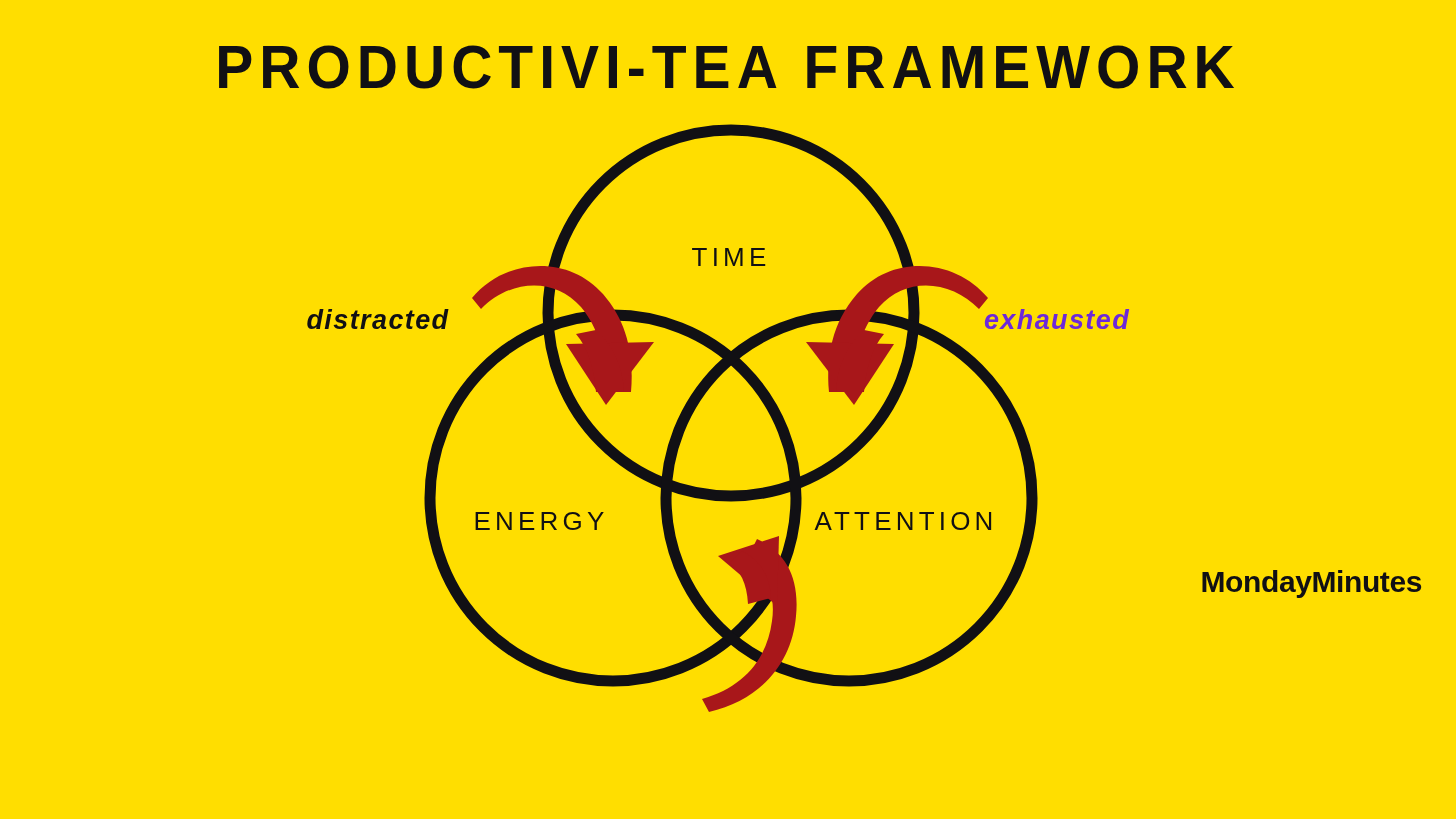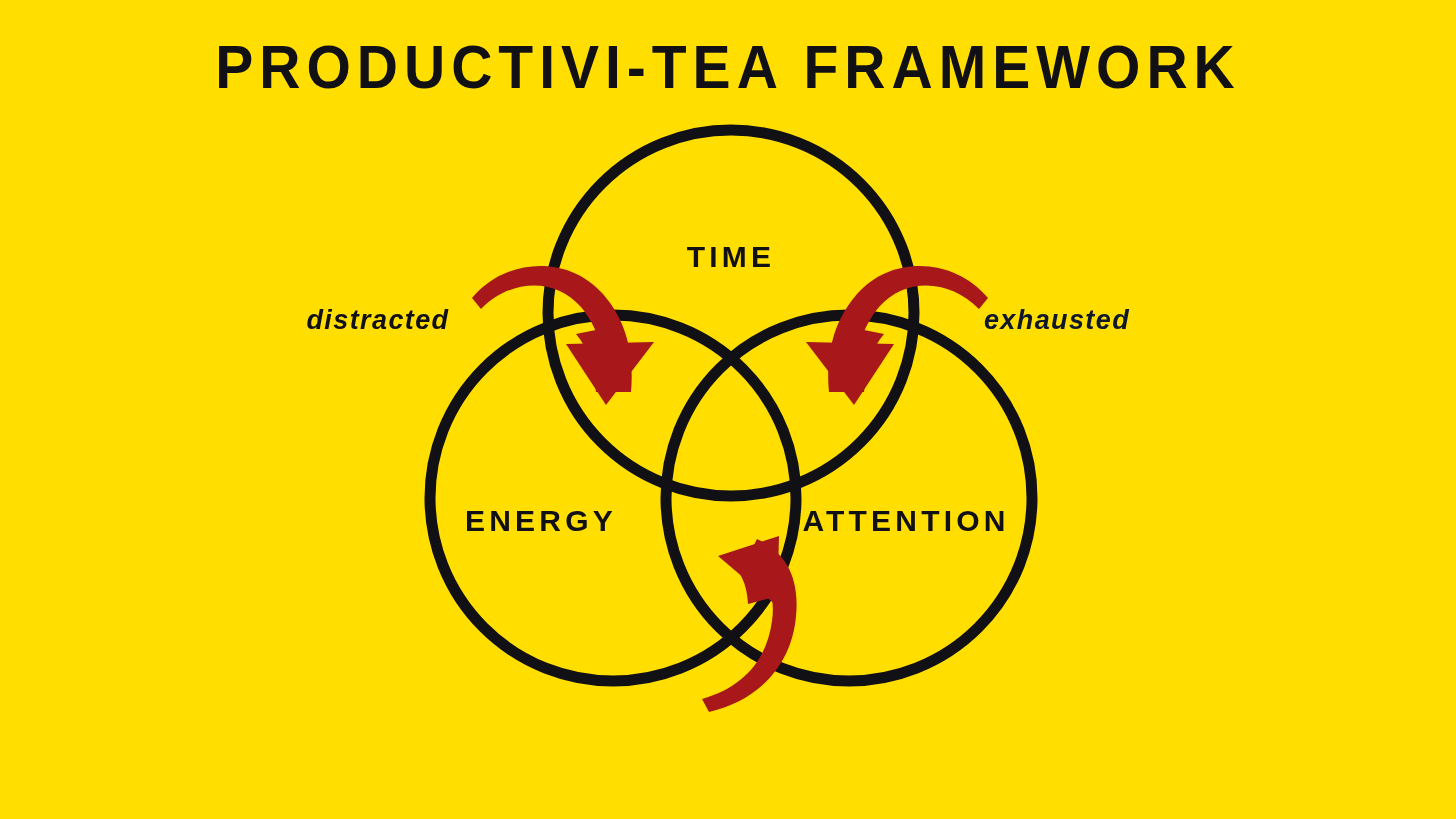--- a/index.html
+++ b/index.html
@@ -54,22 +54,22 @@
     top: 0;
     width: 1456px;
     height: 819px;
     display: block;
   }
 
   
   .venn-label {
     position: absolute;
     font-family: "Liberation Sans", sans-serif;
-    font-size: 30px;
-    font-weight: 700;
+    font-size: 26px;
+    font-weight: 400;
     letter-spacing: 4.2px;
     color: #111014;
     white-space: nowrap;
     transform: translate(-50%, -50%);
   }
   #label-time   { left: 731px; top: 257px; }
   #label-energy { left: 541px; top: 521px; }
   #label-attn   { left: 906px; top: 521px; }
 
   
@@ -167,17 +167,18 @@
                  L 748,604
                  C 747,583 740,570 729,563 Z"></path>
       </g>
     </svg>
 
     <div class="venn-label" id="label-time" style="color: rgb(17, 16, 20);">TIME</div>
     <div class="venn-label" id="label-energy" style="color: rgb(17, 16, 20);">ENERGY</div>
     <div class="venn-label" id="label-attn" style="color: rgb(17, 16, 20);">ATTENTION</div>
 
     <div class="annot" id="annot-distracted" style="color: rgb(17, 16, 20); text-align: right;">distracted</div>
-    <div class="annot" id="annot-exhausted" style="color: #0f172a;">exhausted</div>
+    <div class="annot" id="annot-exhausted" style="color: #6d28d9;">exhausted</div>
   </div>
 
+  <div id="watermark" style="color: rgb(17, 16, 20);">MondayMinutes</div>
 
 </div>
 
 </body></html>

